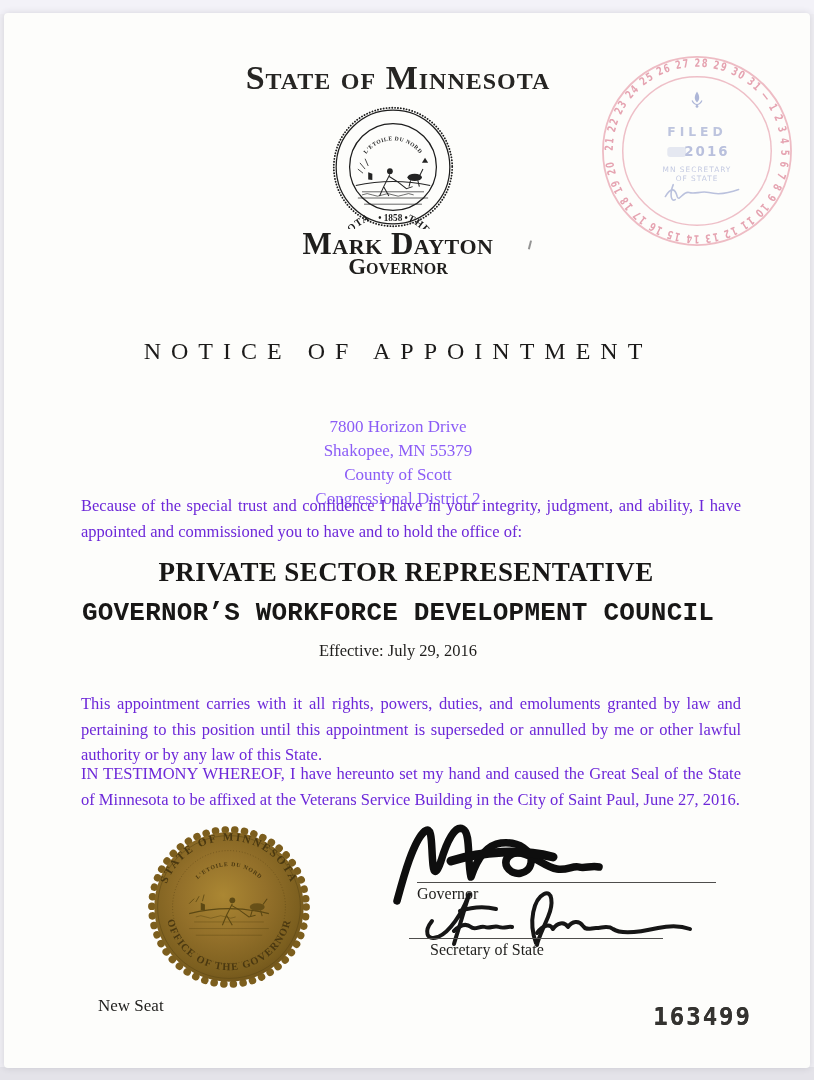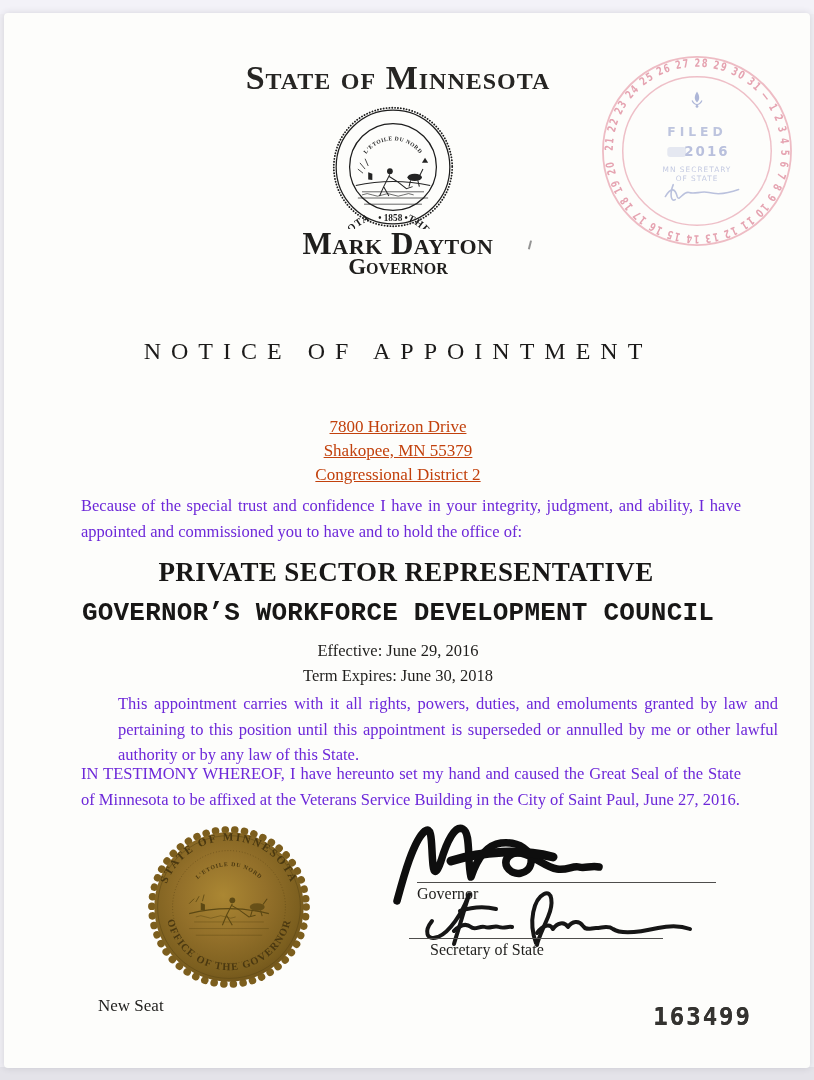--- a/index.html
+++ b/index.html
@@ -22,28 +22,28 @@
     top:46px;font-size:34px;font-weight:600;font-variant:small-caps;
     letter-spacing:1px;color:#262523;
   }
   .great-seal{left:327px;top:92px;}
   .filed-stamp{left:594px;top:39px;}
   .gov-name{top:213px;font-size:31px;font-weight:700;font-variant:small-caps;letter-spacing:.5px;}
   .gov-title{top:241px;font-size:23px;font-weight:700;font-variant:small-caps;}
   .ink-speck{left:521px;top:227px;width:4px;height:9px;border-right:2.5px solid #5a5a5a;transform:rotate(14deg);opacity:.65;}
   .notice-title{top:298px;font-size:24px;letter-spacing:10px;color:#1b1a19;margin-top:27px;}
   .appointee-name{top:338px;font-size:40px;font-weight:700;letter-spacing:.5px;color:#151413;}
-  .address-block{top:402px;font-size:17px;line-height:24px;color:#c2410c;text-decoration:underline;}
+  .address-block{top:402px;font-size:17px;line-height:24px;color:#8b5cf6;}
   .para{left:77px;width:660px;text-align:justify;font-size:16.5px;line-height:25.5px;color:#6d28d9;margin:0;}
   .para-intro{top:480px;}
   .office-title{top:544px;font-size:27px;font-weight:700;letter-spacing:.4px;color:#181716;margin-left:16px;}
   .council-title{top:585px;font-size:26px;font-weight:700;letter-spacing:.2px;color:#181716;font-family:Liberation Mono, monospace;}
   .date-effective{top:628px;font-size:16.5px;}
   .date-term{top:653px;font-size:16.5px;}
-  .para-rights{top:678px;margin-left:37px;}
+  .para-rights{top:678px;}
   .para-testimony{top:748px;}
   .gold-seal{left:142px;top:811px;}
   .sig-governor{left:383px;top:804px;}
   .sig-secretary{left:412px;top:874px;}
   .sign-line{border-top:1.5px solid #4e4d4c;height:0;}
   .line-governor{left:413px;top:869px;width:299px;}
   .line-secretary{left:405px;top:925px;width:254px;}
   .label-governor{left:413px;top:872px;font-size:16px;}
   .label-secretary{left:426px;top:928px;font-size:16px;}
   .new-seat{left:94px;top:983px;font-size:17px;}
@@ -125,29 +125,29 @@
 
     <div class="abs cx gov-name">Mark Dayton</div>
     <div class="abs cx gov-title">Governor</div>
     <div class="abs ink-speck"></div>
 
     <div class="abs cx notice-title">NOTICE OF APPOINTMENT</div>
 
     <div class="abs cx address-block">
       <div>7800 Horizon Drive</div>
       <div>Shakopee, MN 55379</div>
+      <div>County of Scott</div>
       <div>Congressional District 2</div>
     </div>
 
     <p class="abs para para-intro">Because of the special trust and confidence I have in your integrity, judgment, and ability, I have appointed and commissioned you to have and to hold the office of:</p>
 
     <div class="abs cx office-title">PRIVATE SECTOR REPRESENTATIVE</div>
     <div class="abs cx council-title">GOVERNOR’S WORKFORCE DEVELOPMENT COUNCIL</div>
-    <div class="abs cx date-effective">Effective: June 29, 2016</div>
-    <div class="abs cx date-term">Term Expires: June 30, 2018</div>
+    <div class="abs cx date-effective">Effective: July 29, 2016</div>
 
     <p class="abs para para-rights">This appointment carries with it all rights, powers, duties, and emoluments granted by law and pertaining to this position until this appointment is superseded or annulled by me or other lawful authority or by any law of this State.</p>
     <p class="abs para para-testimony">IN TESTIMONY WHEREOF, I have hereunto set my hand and caused the Great Seal of the State of Minnesota to be affixed at the Veterans Service Building in the City of Saint Paul, June 27, 2016.</p>
 
     <svg class="abs gold-seal" width="166" height="166" viewBox="0 0 200 200">
       <defs>
         <radialGradient id="goldGrad" cx="46%" cy="42%" r="65%">
           <stop offset="0%" stop-color="#ab8733"></stop>
           <stop offset="45%" stop-color="#93702a"></stop>
           <stop offset="80%" stop-color="#7c5f1f"></stop>

